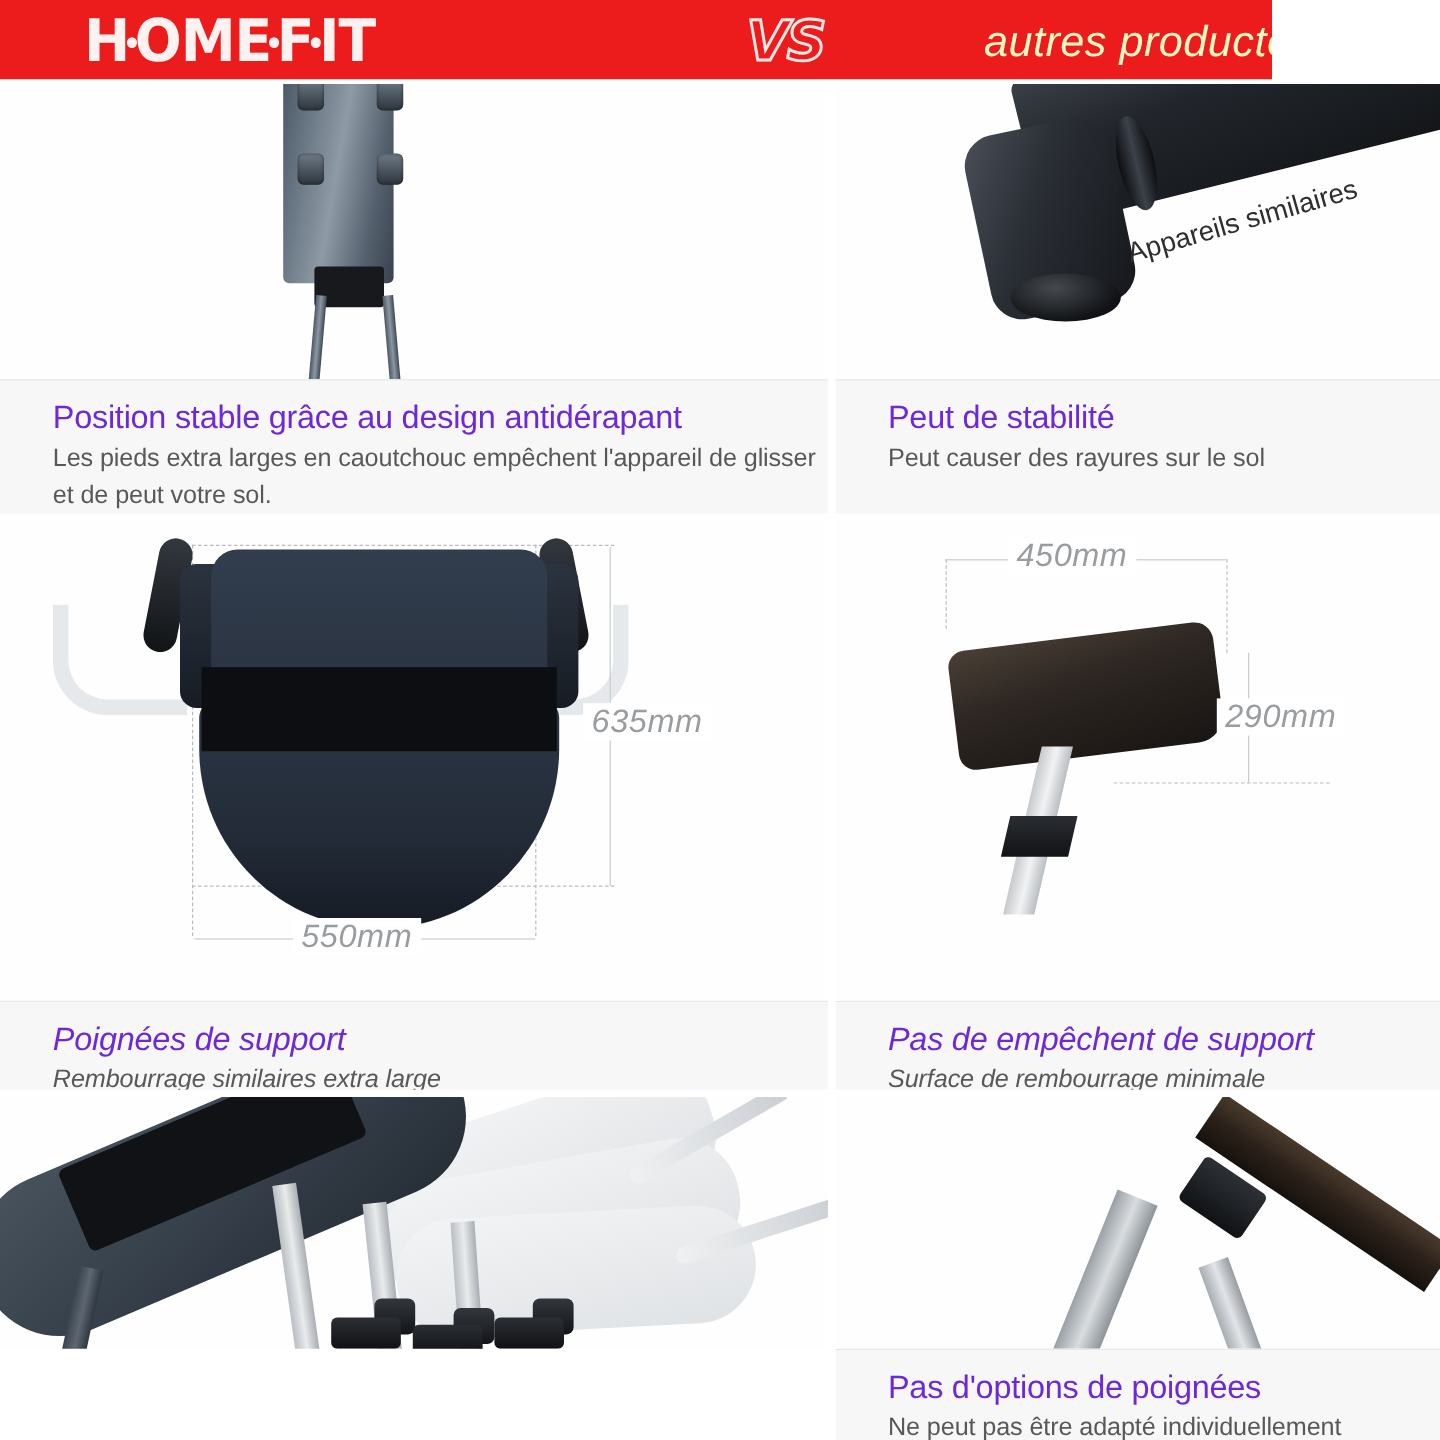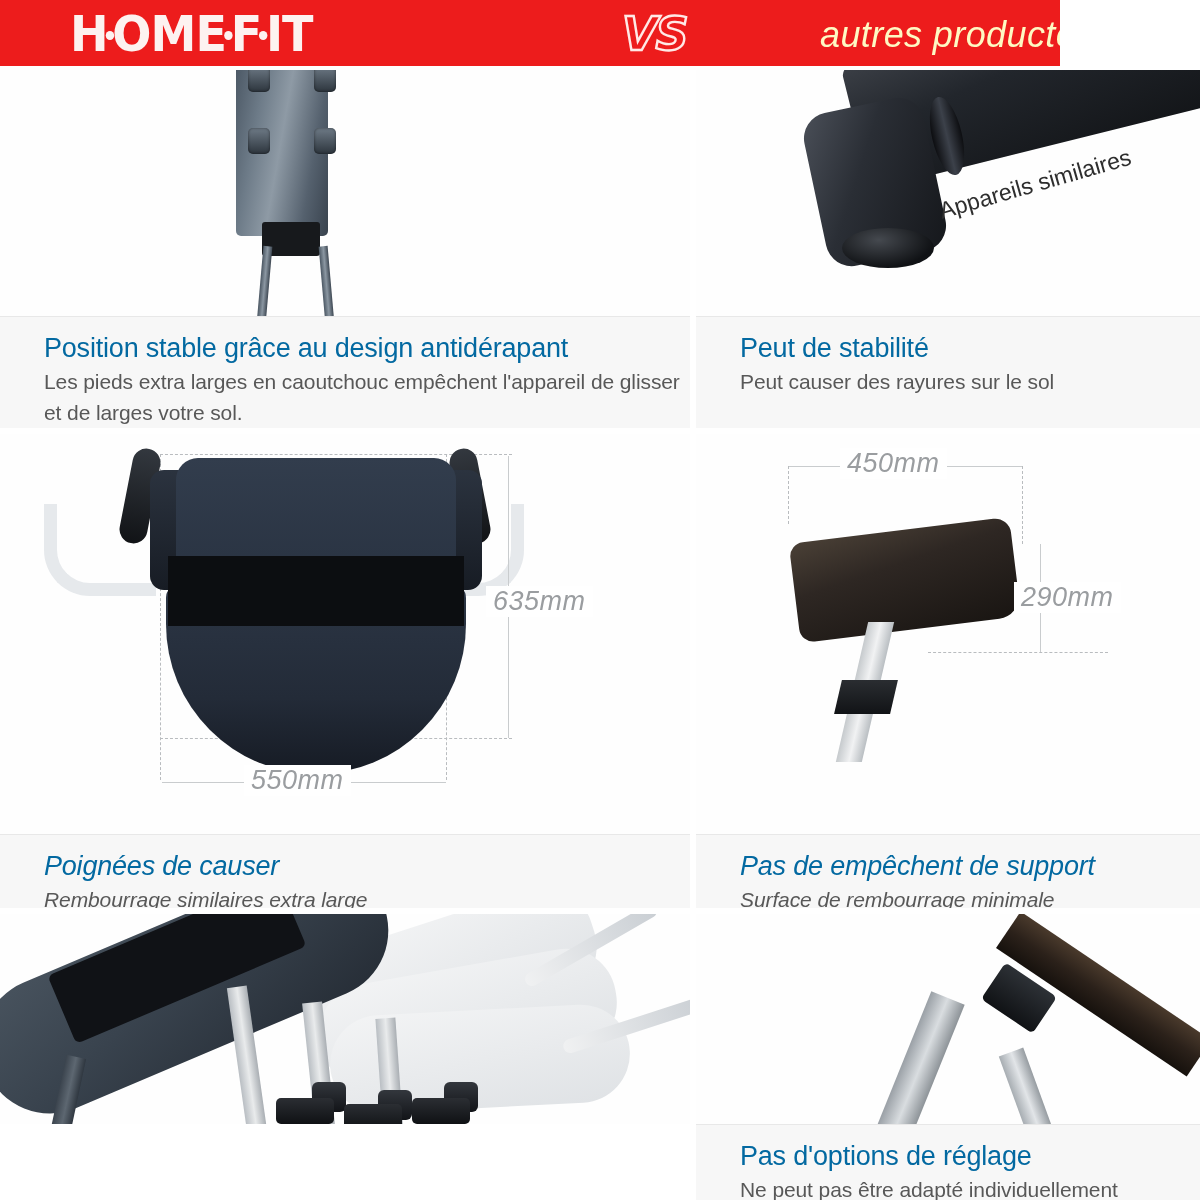--- a/index.html
+++ b/index.html
@@ -79,21 +79,21 @@
     background: #fefefe;
     overflow: hidden;
   }
   .caption {
     position: absolute; left: 0; right: 0; bottom: 0;
     background: #f7f7f7;
     border-top: 1px solid #e8e8e8;
     padding: 14px 0 12px 44px;
   }
   .cap-title {
-    font-size: 27px; font-weight: 400; color: #0369a1;
+    font-size: 27px; font-weight: 400; color: #6d28d9;
     line-height: 34px; letter-spacing: -0.2px;
     white-space: nowrap;
   }
   .cap-sub {
     font-size: 21px; font-weight: 400; color: #585858;
     line-height: 29px; letter-spacing: -0.1px;
     margin-top: 2px;
   }
   .divider-v {
     position: absolute; top: 0; bottom: 0; left: 690px;
@@ -343,21 +343,21 @@
           <div class="bolt" style="left:314px;top:58px"></div>
           <div class="pad-blk"></div>
           <div class="leg" style="left:258px;top:176px;transform:rotate(5deg)"></div>
           <div class="leg" style="left:324px;top:176px;transform:rotate(-5deg)"></div>
 
         </div>
       </div>
       <div class="caption" style="height:114px">
         <div class="cap-title">Position stable grâce au design antidérapant</div>
         <div class="cap-sub">Les pieds extra larges en caoutchouc empêchent l'appareil de glisser</div>
-        <div class="cap-sub">et de larges votre sol.</div>
+        <div class="cap-sub">et de peut votre sol.</div>
       </div>
     </div>
 
     <div class="cell right row1">
       <div class="stage" style="height:246px">
         <div class="art">
           <div class="tube"></div>
           <div class="tube-end"></div>
           <div class="tube-ring"></div>
           <div class="foot"></div>
@@ -391,21 +391,21 @@
           <div class="seat-strap"></div>
 
           <div class="dim-line-v" style="left:508px;top:22px;height:282px"></div>
           <div class="dim-text" style="left:486px;top:152px">635mm</div>
 
           <div class="dim-line-h" style="left:162px;top:348px;width:284px"></div>
           <div class="dim-text" style="left:244px;top:331px">550mm</div>
         </div>
       </div>
       <div class="caption" style="height:76px">
-        <div class="cap-title">Poignées de causer</div>
+        <div class="cap-title">Poignées de support</div>
         <div class="cap-sub">Rembourrage similaires extra large</div>
       </div>
     </div>
 
     <div class="cell right row2">
       <div class="stage" style="height:400px">
         <div class="art">
 
           <div class="dim-line-h" style="left:92px;top:32px;width:234px"></div>
           <div class="dim-text" style="left:144px;top:14px">450mm</div>
@@ -462,19 +462,19 @@
       <div class="stage" style="height:210px">
         <div class="art">
           <div class="frame-top"></div>
           <div class="frame-collar"></div>
           <div class="frame-post"></div>
           <div class="frame-brace"></div>
 
         </div>
       </div>
       <div class="caption" style="height:76px">
-        <div class="cap-title">Pas d'options de réglage</div>
+        <div class="cap-title">Pas d'options de poignées</div>
         <div class="cap-sub">Ne peut pas être adapté individuellement</div>
       </div>
     </div>
 
   </div>
 </div>
 
 </body></html>

